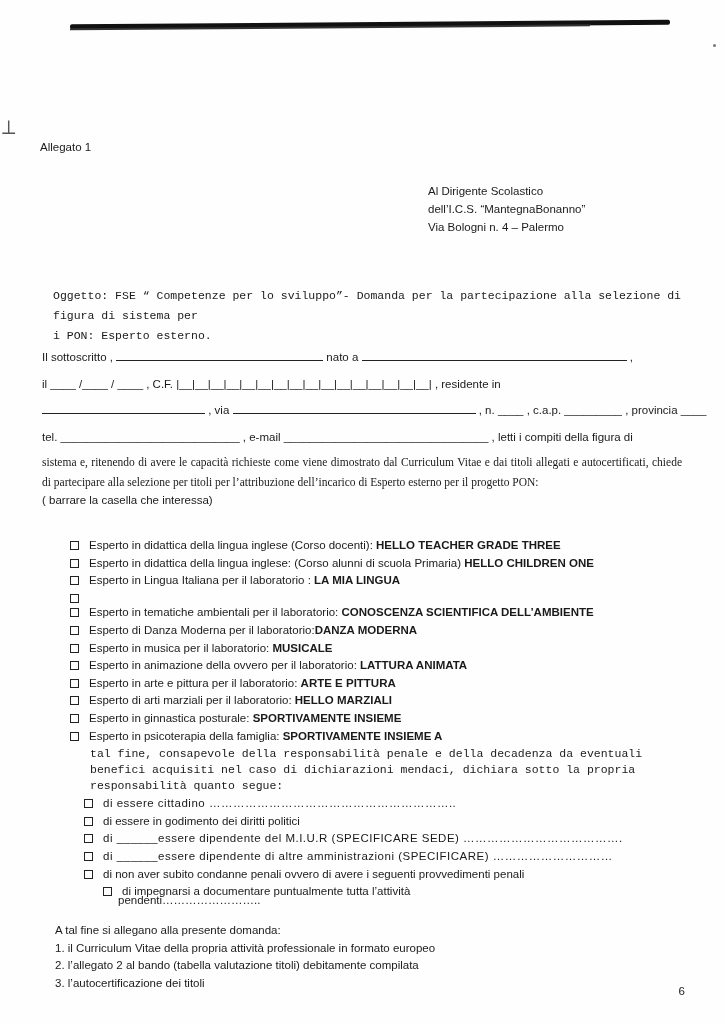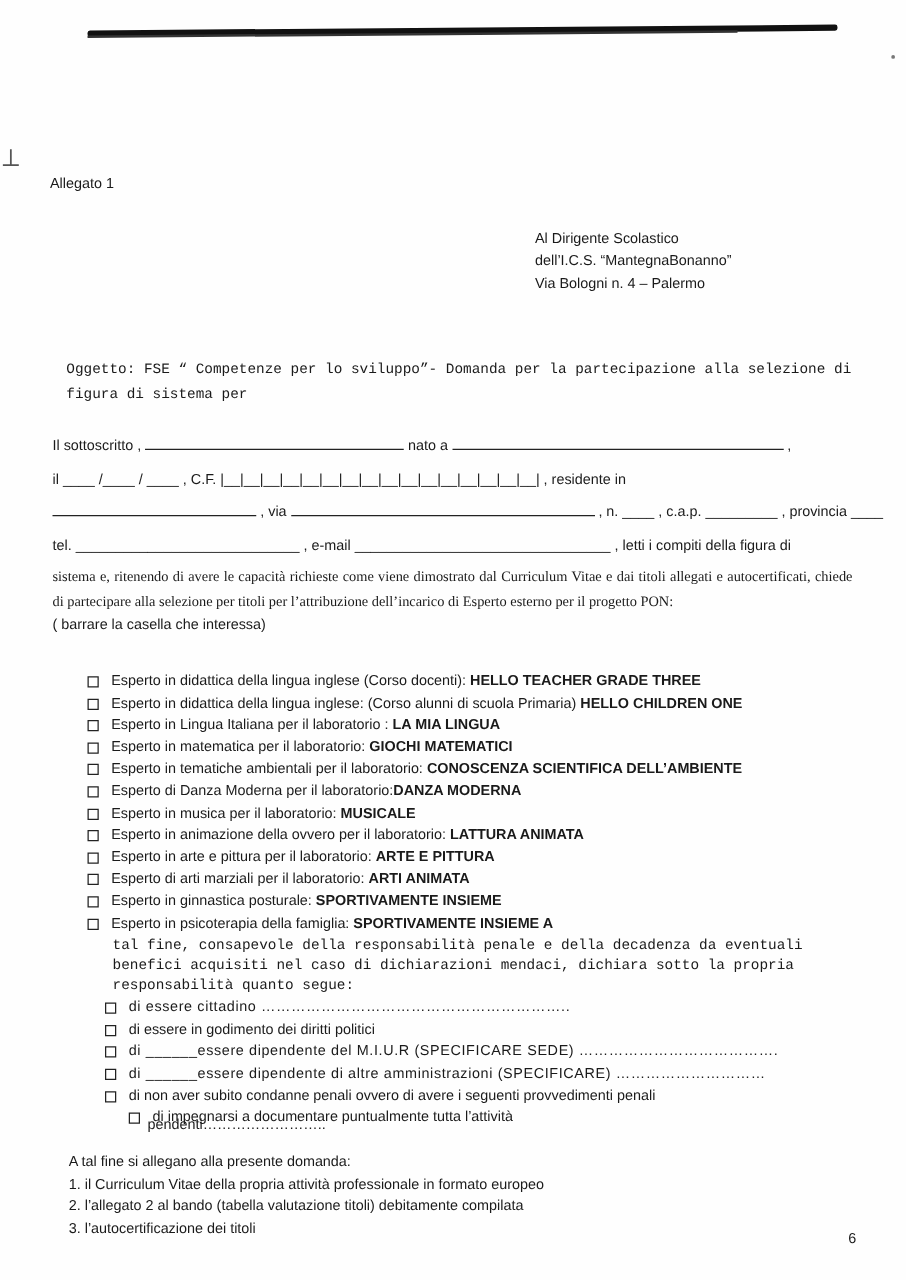--- a/index.html
+++ b/index.html
@@ -177,20 +177,21 @@
   <div class="allegato">Allegato 1</div>
 
   <div class="addressee">
     <div>Al Dirigente Scolastico</div>
     <div>dell’I.C.S. “MantegnaBonanno”</div>
     <div>Via Bologni n. 4 – Palermo</div>
   </div>
 
   <div class="oggetto">
     <div>Oggetto: FSE “ Competenze per lo sviluppo”- Domanda per la partecipazione alla selezione di figura di sistema per</div>
+    <div>i PON: Esperto esterno.</div>
   </div>
 
   <div class="body-block">
     <div class="ln">
       <span>Il sottoscritto ,</span>
       <span class="fill" style="width:207px"></span>
       <span>nato a</span>
       <span class="fill" style="width:265px"></span>
       <span>,</span>
     </div>
@@ -228,23 +229,20 @@
 
     <div class="chk-row">
       <div class="chk"></div>
       <div class="chk-text">
         <span>Esperto in Lingua Italiana  per il laboratorio : </span><b>LA MIA LINGUA</b>
       </div>
     </div>
 
     <div class="chk-row">
       <div class="chk"></div>
-      <div class="chk-text">
-        <span>Esperto  in matematica per il laboratorio: </span><b>GIOCHI MATEMATICI</b>
-      </div>
     </div>
 
     <div class="chk-row">
       <div class="chk"></div>
       <div class="chk-text">
         <span>Esperto  in tematiche ambientali  per il laboratorio: </span><b>CONOSCENZA SCIENTIFICA DELL’AMBIENTE</b>
       </div>
     </div>
 
     <div class="chk-row">
@@ -271,21 +269,21 @@
     <div class="chk-row">
       <div class="chk"></div>
       <div class="chk-text">
         <span>Esperto  in arte e pittura per il laboratorio: </span><b>ARTE E PITTURA</b>
       </div>
     </div>
 
     <div class="chk-row">
       <div class="chk"></div>
       <div class="chk-text">
-        <span>Esperto  di arti marziali  per il laboratorio: </span><b>ARTI ANIMATA</b>
+        <span>Esperto  di arti marziali  per il laboratorio: </span><b>HELLO MARZIALI</b>
       </div>
     </div>
 
     <div class="chk-row">
       <div class="chk"></div>
       <div class="chk-text">
         <span>Esperto  in  ginnastica posturale: </span><b>SPORTIVAMENTE INSIEME</b>
       </div>
     </div>
 

